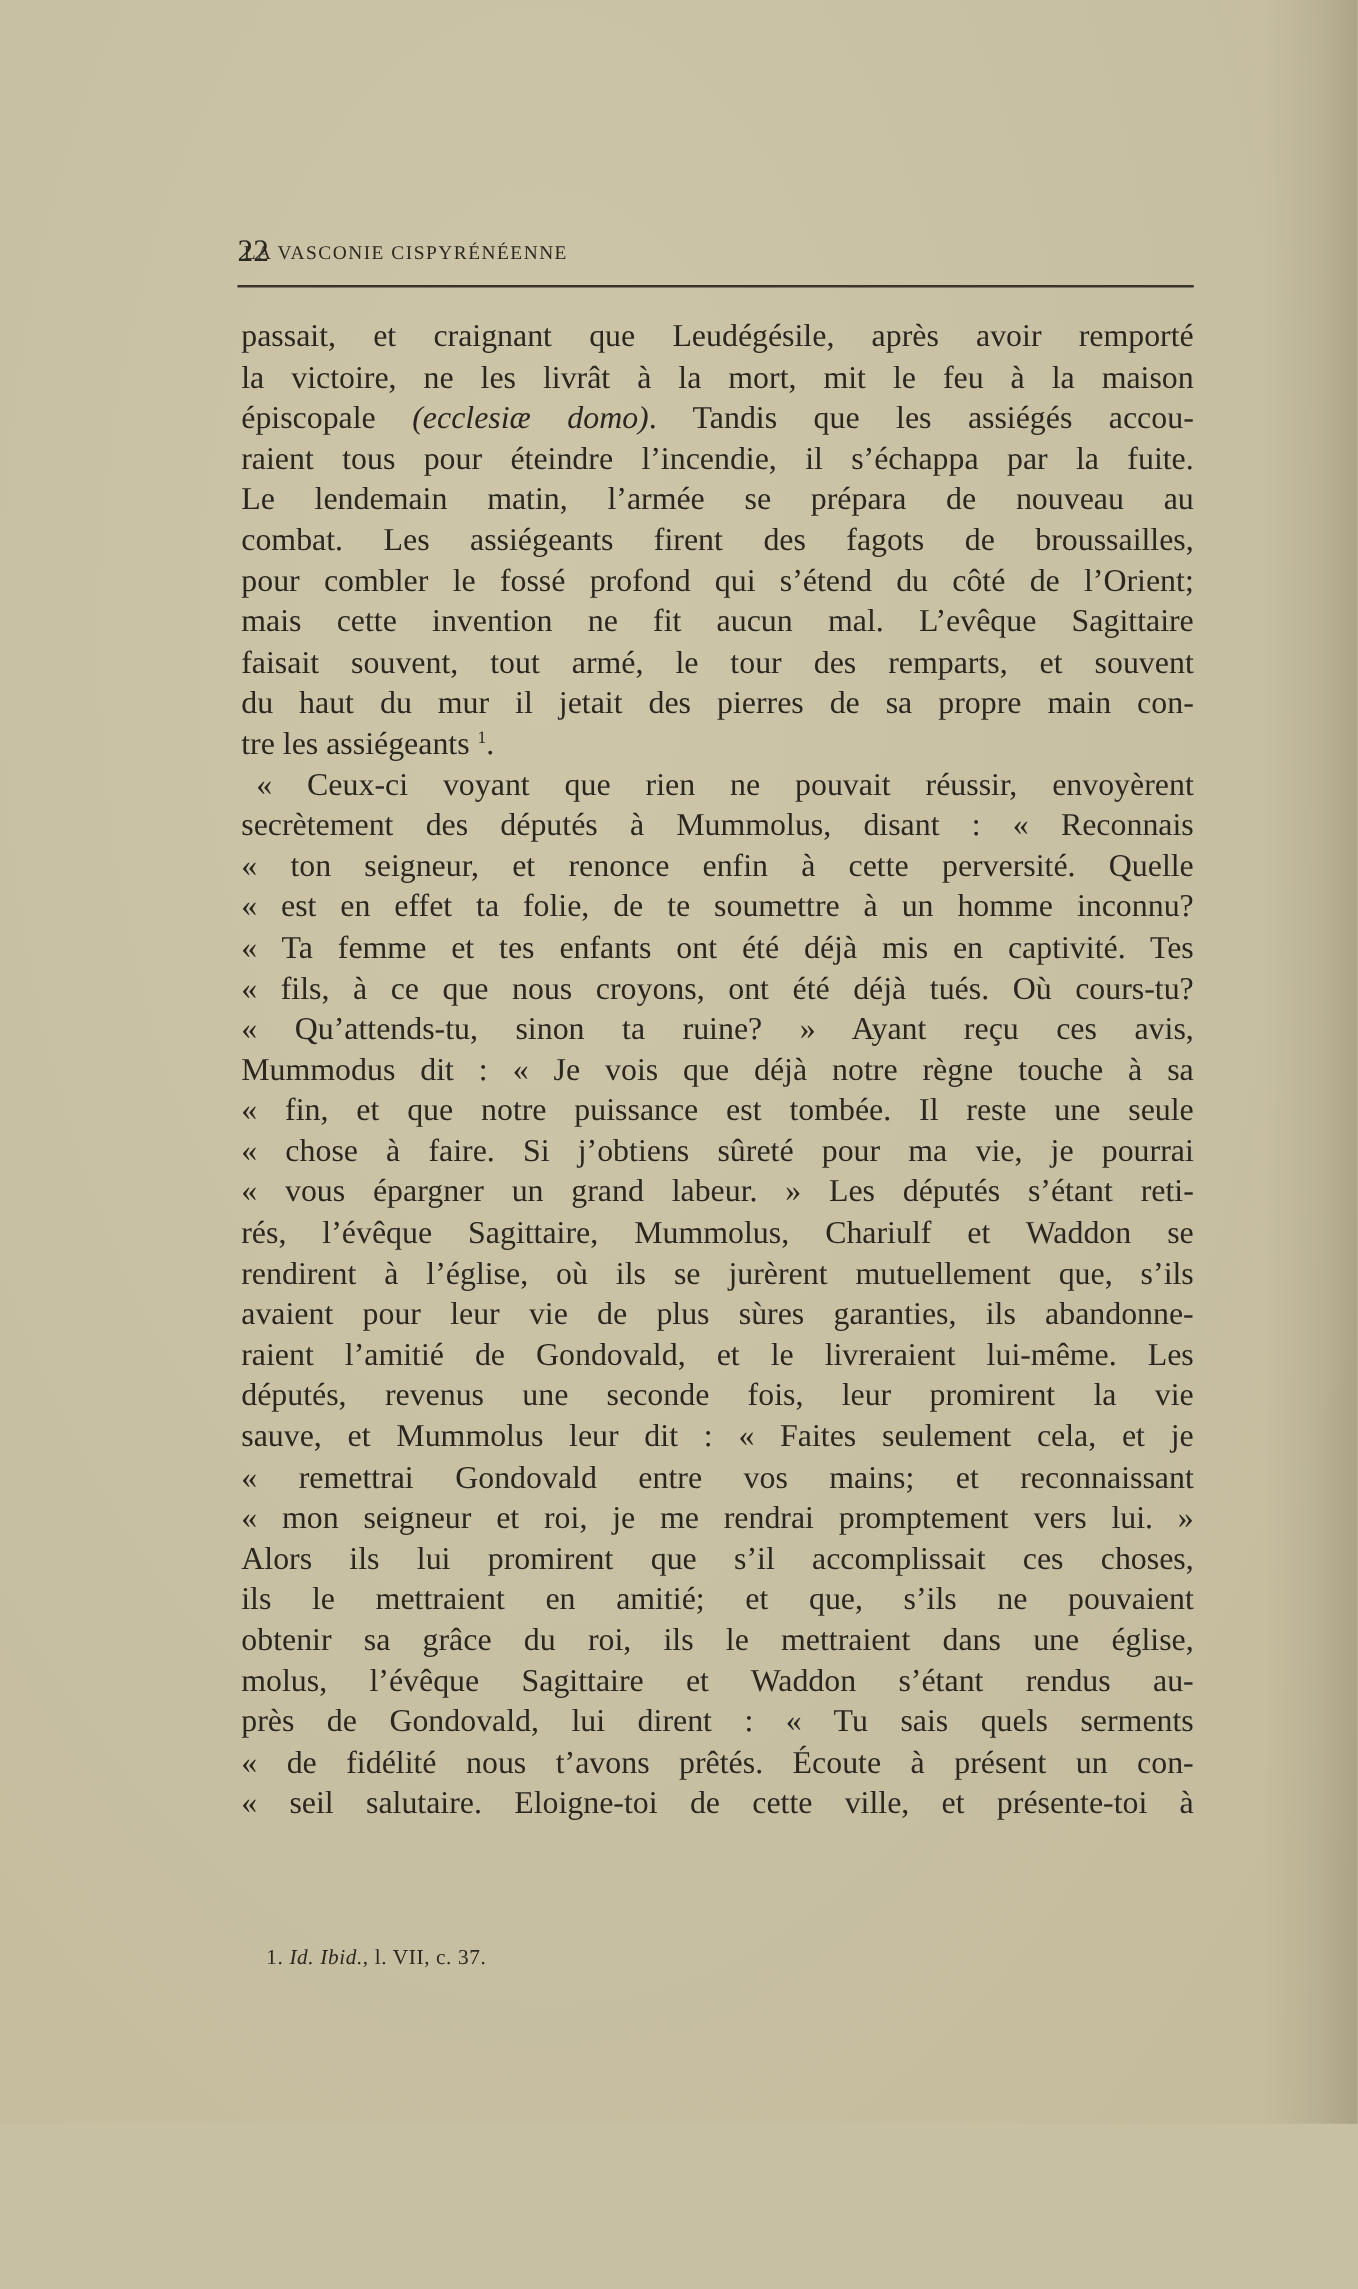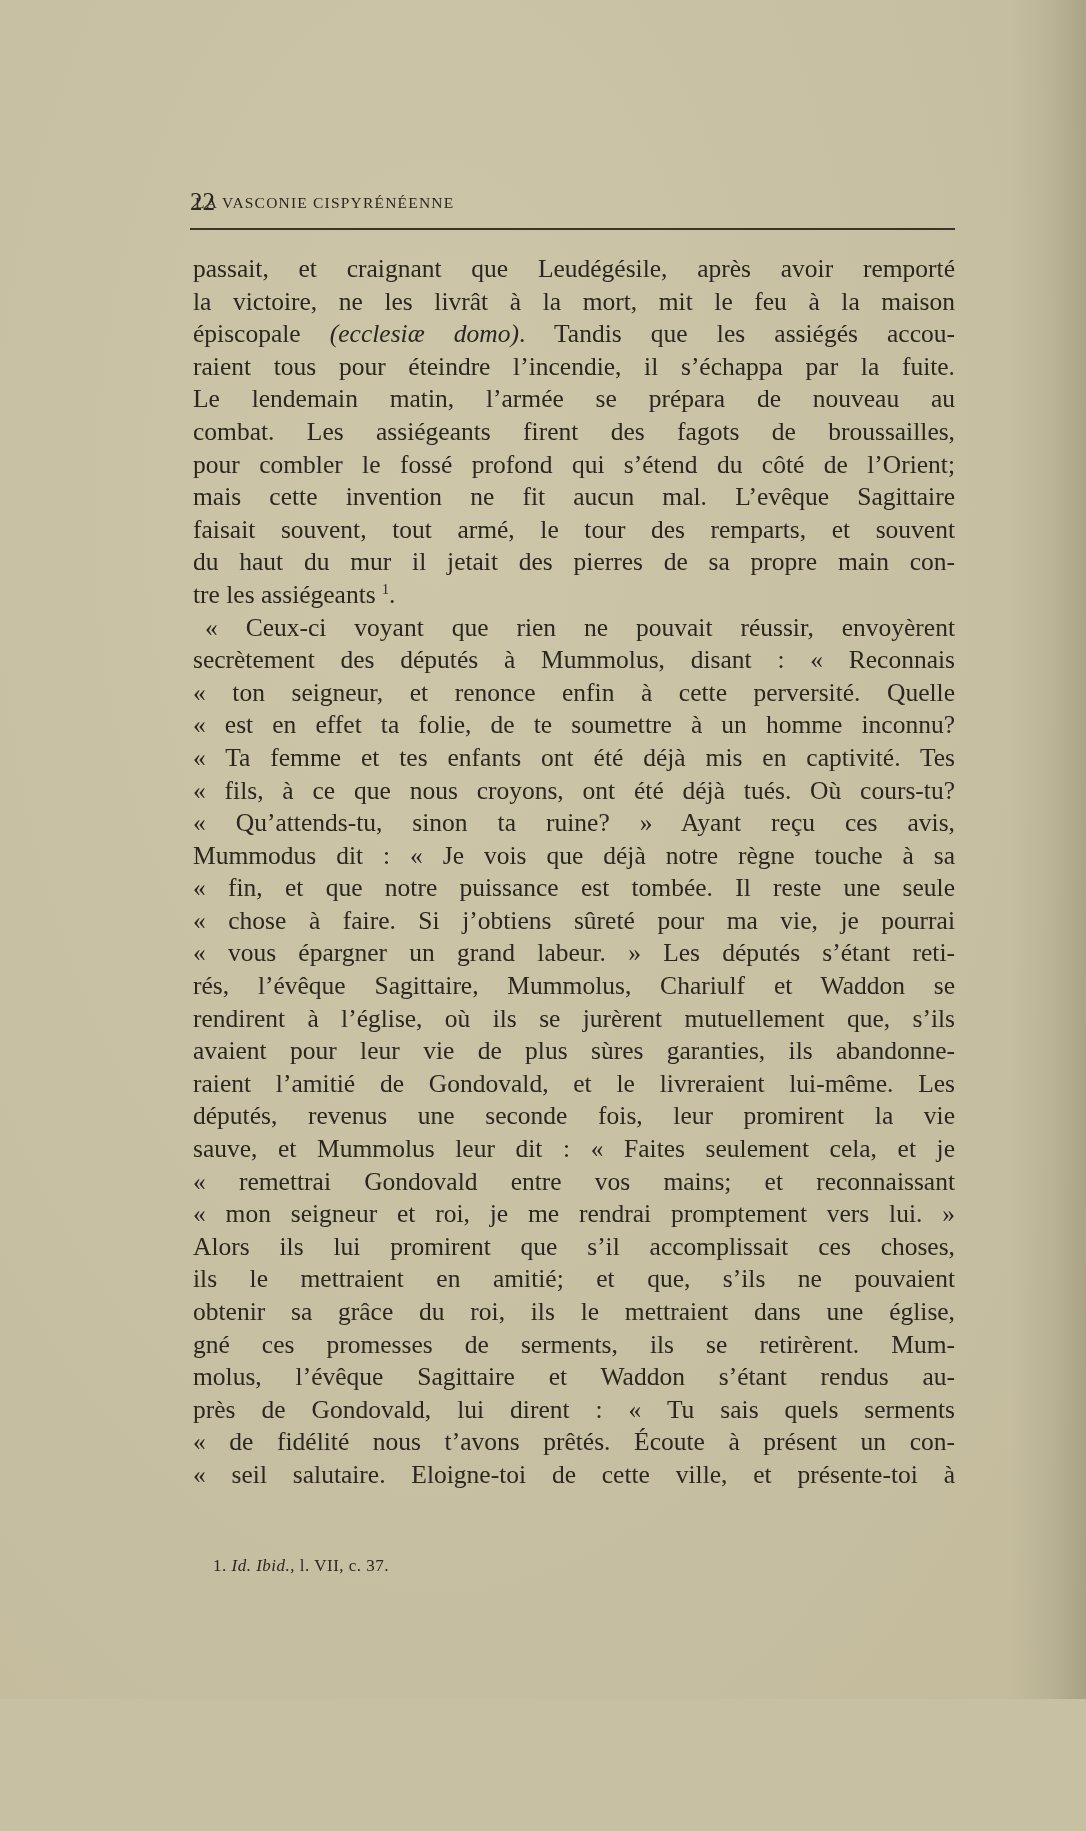--- a/index.html
+++ b/index.html
@@ -87,21 +87,20 @@
     <span class="line">rendirent à l’église, où ils se jurèrent mutuellement que, s’ils</span>
     <span class="line">avaient pour leur vie de plus sùres garanties, ils abandonne-</span>
     <span class="line">raient l’amitié de Gondovald, et le livreraient lui-même. Les</span>
     <span class="line">députés, revenus une seconde fois, leur promirent la vie</span>
     <span class="line">sauve, et Mummolus leur dit : « Faites seulement cela, et je</span>
     <span class="line">« remettrai Gondovald entre vos mains; et reconnaissant</span>
     <span class="line">« mon seigneur et roi, je me rendrai promptement vers lui. »</span>
     <span class="line">Alors ils lui promirent que s’il accomplissait ces choses,</span>
     <span class="line">ils le mettraient en amitié; et que, s’ils ne pouvaient</span>
     <span class="line">obtenir sa grâce du roi, ils le mettraient dans une église,</span>
-    <span class="line">gné ces promesses de serments, ils se retirèrent. Mum-</span>
     <span class="line">molus, l’évêque Sagittaire et Waddon s’étant rendus au-</span>
     <span class="line">près de Gondovald, lui dirent : « Tu sais quels serments</span>
     <span class="line">« de fidélité nous t’avons prêtés. Écoute à présent un con-</span>
     <span class="line">« seil salutaire. Eloigne-toi de cette ville, et présente-toi à</span>
   </div>
 
   <div class="footnote">
     <span>1. </span><i>Id. Ibid.</i><span>, l. VII, c. 37.</span>
   </div>
 

